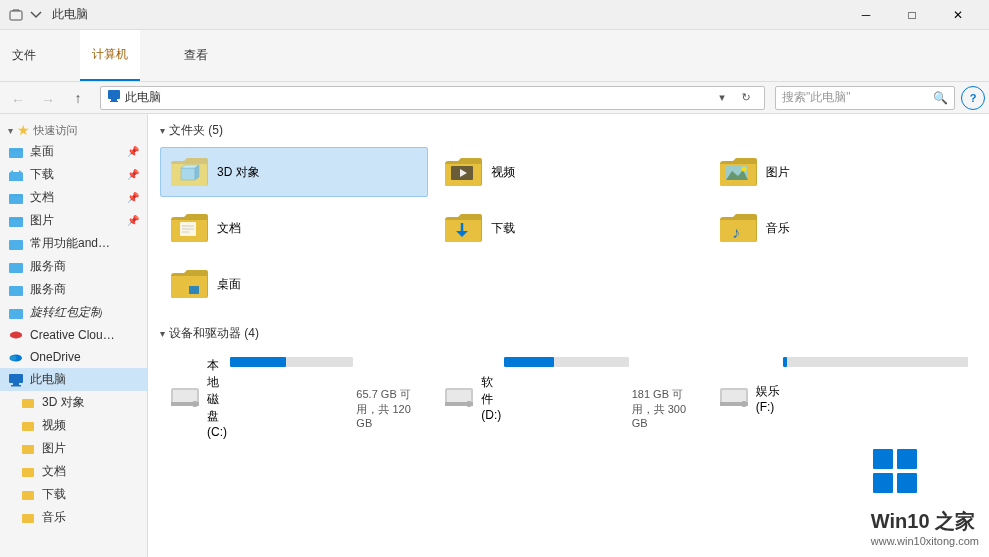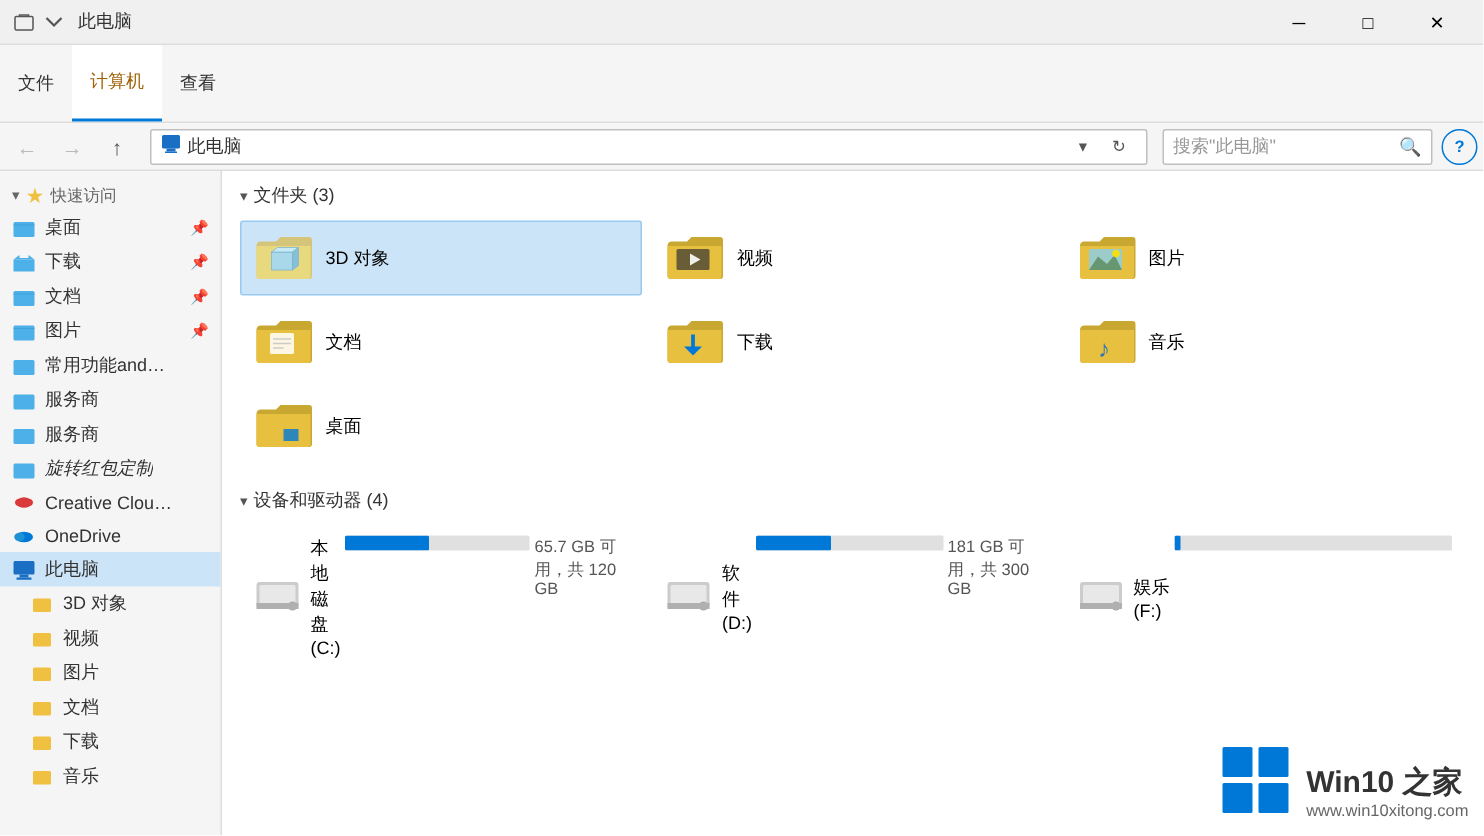--- a/index.html
+++ b/index.html
@@ -13,21 +13,21 @@
       align-items: center;
       padding: 0 8px;
       border-bottom: 1px solid #ddd;
     }
     .title-bar-icons { display: flex; align-items: center; gap: 4px; }
     .tb-icon { width: 16px; height: 16px; display: flex; align-items: center; justify-content: center; }
     .title-controls { display: flex; }
     .title-btn { width: 46px; height: 30px; display: flex; align-items: center; justify-content: center; font-size: 12px; cursor: pointer; }
 
     
-    .ribbon { height: 52px; background: #f5f5f5; border-bottom: 1px solid #ddd; display: flex; align-items: stretch; }
+    .ribbon { height: 52px; background: #f5f5f5; border-bottom: 1px solid #ddd; display: flex; align-items: stretch; gap: 32px; }
     .ribbon-tab { padding: 0 12px; display: flex; align-items: center; font-size: 12px; cursor: pointer; color: #333; }
     .ribbon-tab.active { background: #fff; border-bottom: 2px solid #0078d7; color: #a16207; }
 
     
     .toolbar { height: 32px; background: #f5f5f5; border-bottom: 1px solid #ddd; display: flex; align-items: center; padding: 0 4px; gap: 2px; }
     .tb-nav-btn { width: 28px; height: 28px; display: flex; align-items: center; justify-content: center; border-radius: 2px; cursor: pointer; color: #555; font-size: 14px; }
     .tb-nav-btn.disabled { color: #bbb; cursor: default; }
     .address-bar { flex: 1; height: 24px; border: 1px solid #c0c0c0; background: #fff; display: flex; align-items: center; padding: 0 6px; font-size: 12px; color: #333; border-radius: 2px; }
     .address-bar-icon { margin-right: 4px; }
     .address-text { flex: 1; }
@@ -56,21 +56,21 @@
     .folder-item.selected { background: #cce4f7; border-color: #99c9f0; }
     .folder-icon { width: 40px; height: 36px; flex-shrink: 0; }
 
     
     .drives-grid { display: grid; grid-template-columns: repeat(3, 1fr); gap: 6px; }
     .drive-item { padding: 6px 8px; cursor: pointer; border: 1px solid transparent; border-radius: 2px; display: flex; gap: 3px; }
     .drive-header { display: flex; align-items: center; gap: 6px; }
     .drive-icon { width: 32px; height: 32px; flex-shrink: 0; }
     .drive-bar-bg { width: 100%; height: 10px; background: #e0e0e0; border-radius: 1px; overflow: hidden; }
     .drive-bar-fill { height: 100%; border-radius: 1px; }
-    .drive-info { font-size: 11px; color: #555; }
+    .drive-info { font-size: 11px; color: #555; margin-top: 30px; }
 
     
     .sidebar::-webkit-scrollbar { width: 8px; }
     .sidebar::-webkit-scrollbar-track { background: #f0f0f0; }
     .sidebar::-webkit-scrollbar-thumb { background: #c0c0c0; border-radius: 4px; }
 
     .content::-webkit-scrollbar { width: 8px; }
     .content::-webkit-scrollbar-track { background: #f0f0f0; }
     .content::-webkit-scrollbar-thumb { background: #c0c0c0; border-radius: 4px; }
 
@@ -297,21 +297,21 @@
           </svg>
       </div>
       <span>音乐</span>
     </div>
   </div>
 
   <div class="content" style="position:relative;">
 
     <div class="section-header">
       <span class="arrow">▾</span>
-      <span>文件夹 (3)</span>
+      <span>文件夹 (5)</span>
     </div>
 
     <div class="folder-grid">
 
       <div class="folder-item selected">
         <div class="folder-icon">
           <svg width="40" height="36" viewBox="0 0 40 36">
 
             <path d="M2 10 Q2 7 5 7 L15 7 L18 4 L37 4 Q39 4 39 6 L39 30 Q39 32 37 32 L5 32 Q2 32 2 30 Z" fill="#d4c57a"></path>
             <path d="M2 10 L38 10 L38 30 Q38 32 36 32 L4 32 Q2 32 2 30 Z" fill="#e8d97e"></path>
@@ -461,21 +461,21 @@
             </svg>
           </div>
           <span>娱乐 (F:)</span>
         </div>
         <div class="drive-bar-bg">
           <div class="drive-bar-fill" style="width:2%; background-color:#0078d7;"></div>
         </div>
       </div>
     </div>
 
-    <div style="position:absolute; bottom:10px; right:10px; display:flex; align-items:flex-end; gap:10px;">
+    <div style="position:absolute; bottom:10px; right:10px; display:flex; align-items:flex-start; gap:10px;flex-direction:column;">
 
       <div>
         <svg width="48" height="48" viewBox="0 0 48 48">
           <rect x="2" y="2" width="20" height="20" rx="1" fill="#0078d7"></rect>
           <rect x="26" y="2" width="20" height="20" rx="1" fill="#0078d7"></rect>
           <rect x="2" y="26" width="20" height="20" rx="1" fill="#0078d7"></rect>
           <rect x="26" y="26" width="20" height="20" rx="1" fill="#0078d7"></rect>
         </svg>
       </div>
       <div>

